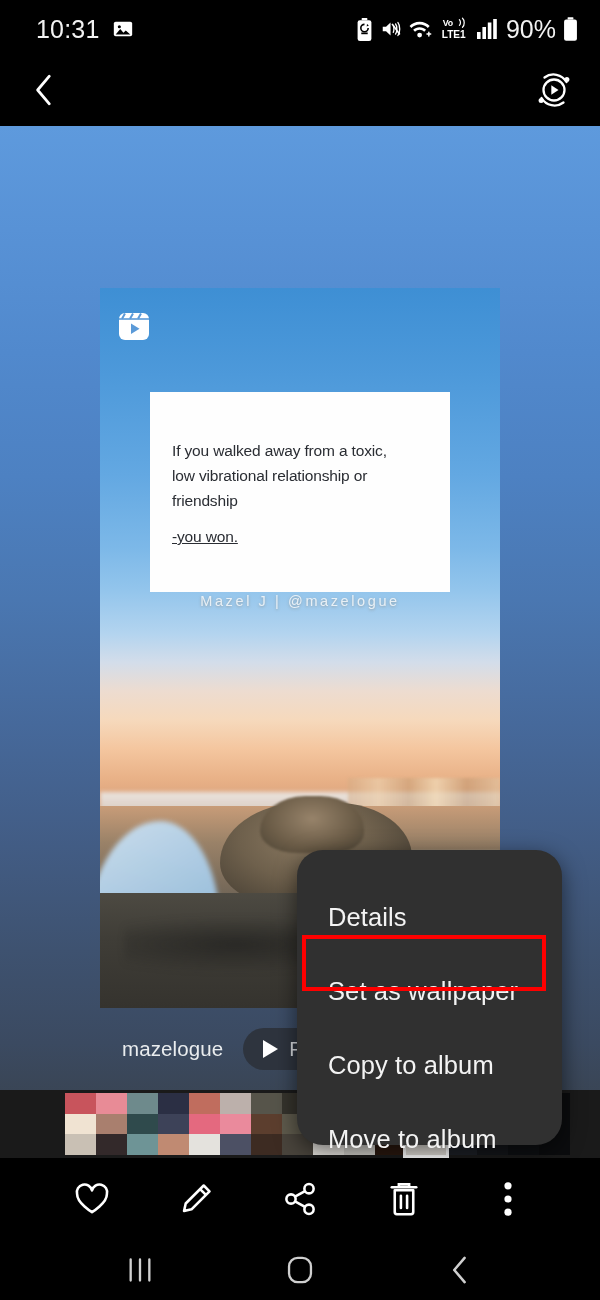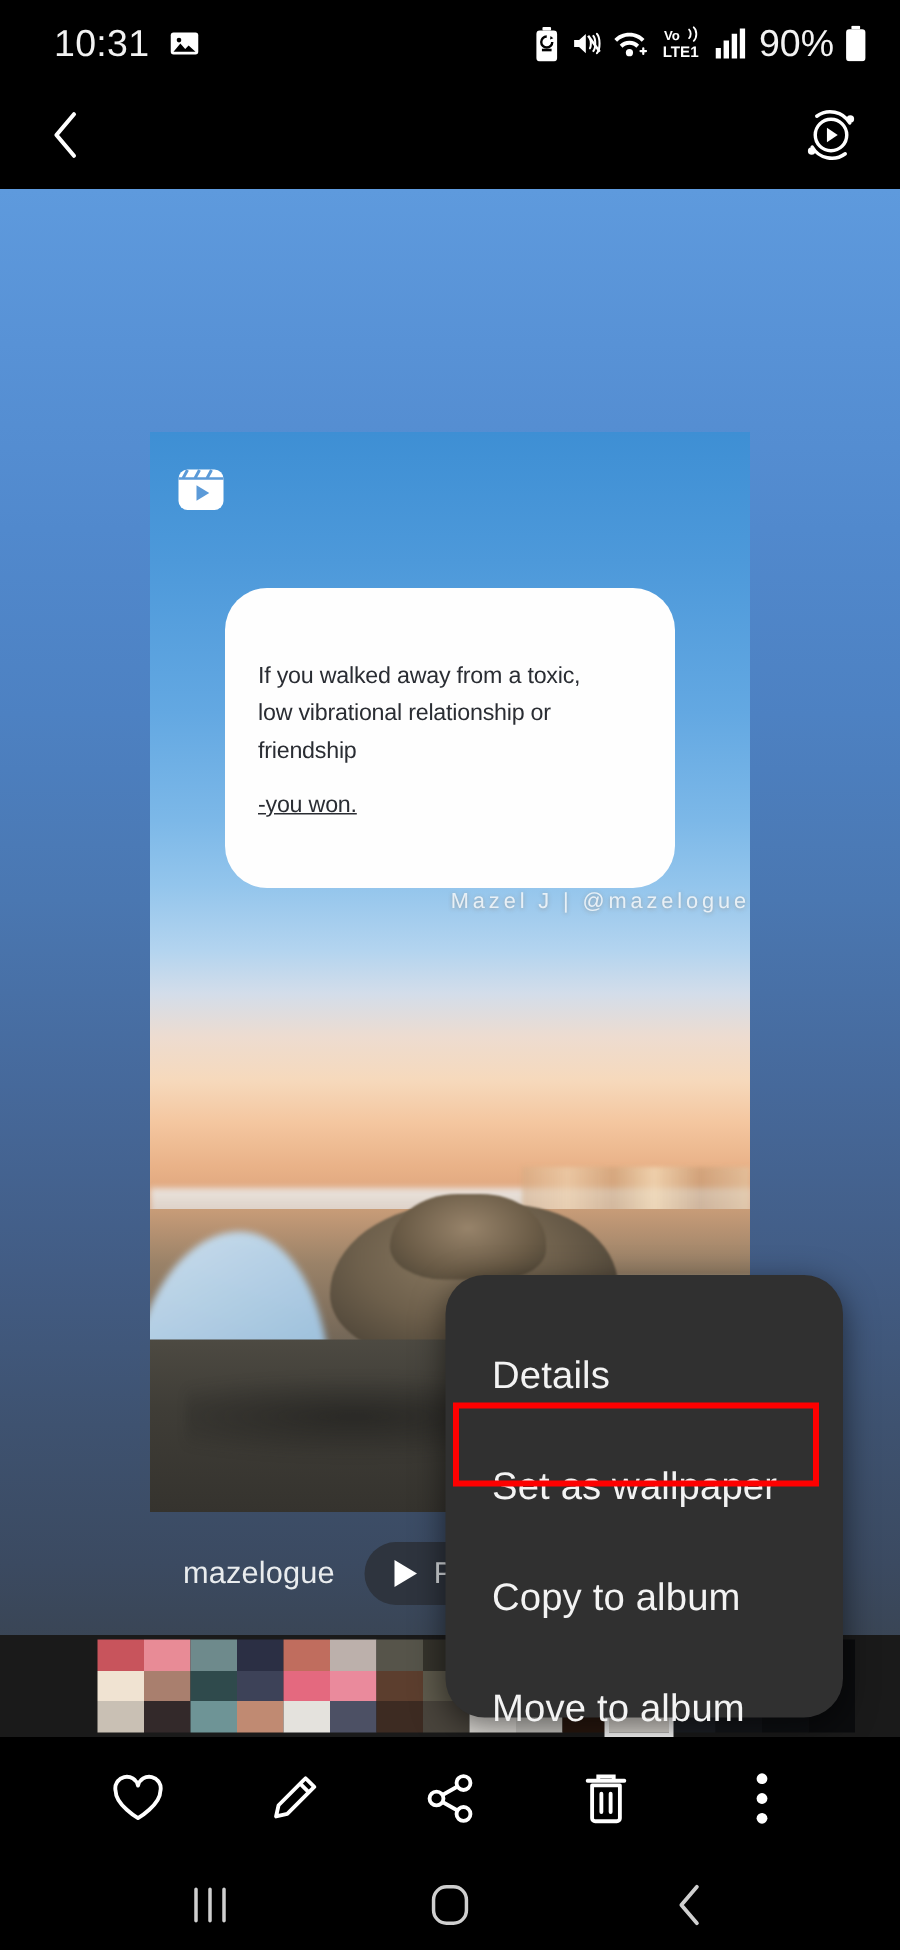--- a/index.html
+++ b/index.html
@@ -66,26 +66,26 @@
   .wetsand::after { content:""; position:absolute; left:6%; top:20%; width:70%; height:50%;
                     background:radial-gradient(ellipse at 40% 50%, rgba(25,25,24,.55) 0%, rgba(40,40,38,0) 70%);
                     filter:blur(3px); }
   .beachright { position:absolute; right:0; top:78%; width:26%; height:22%;
                 background:linear-gradient(200deg,#a99a84 0%,#8a7e6c 35%,#5d564b 75%,#44403a 100%);
                 filter:blur(1.2px); }
 
   .reels-badge { position:absolute; left:14px; top:18px; width:40px; height:40px; z-index:4; }
 
   .quote-card { position:absolute; left:50px; top:104px; width:300px; height:200px;
-                background:#fefefe; z-index:3; padding:46px 22px 0 22px;border-radius:28px; }
+                background:#fefefe; z-index:3; padding:46px 22px 0 22px; }
   .quote-line { color:#2a2d33; font-size:15.5px; line-height:25px;
                 font-family:"Liberation Sans", sans-serif; letter-spacing:-.15px; }
   .quote-last { margin-top:11px;text-decoration:underline; }
 
-  .attrib { position:absolute; left:0; top:305px; width:100%; text-align:right;
+  .attrib { position:absolute; left:0; top:305px; width:100%; text-align:center;
             color:rgba(255,255,255,.78); font-size:14.5px; letter-spacing:2.6px;
             z-index:3; text-shadow:0 1px 3px rgba(120,80,40,.35); }
 
   
   .infobar { position:absolute; left:0; top:1008px; width:600px; height:82px;
              display:flex; align-items:center; padding-left:122px; gap:20px; }
   .infobar-name { color:#e9ecee; font-size:20.5px; letter-spacing:.1px; }
   .play-pill { display:flex; align-items:center; gap:11px; height:42px;
                padding:0 26px 0 20px; border-radius:21px;
                background:#2e343e; color:#d7dade; font-size:20px; }

